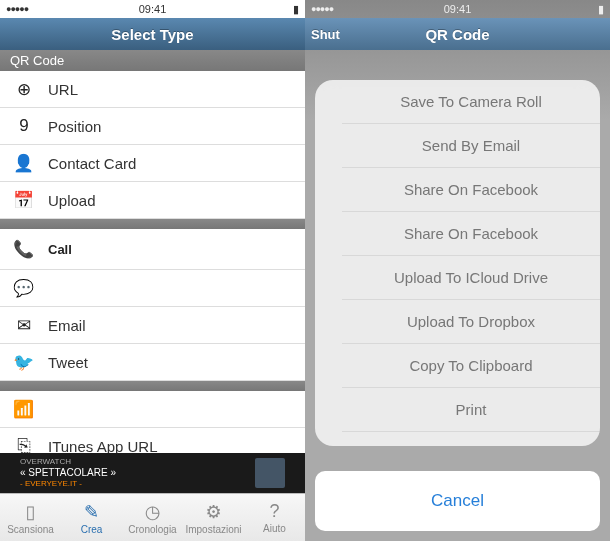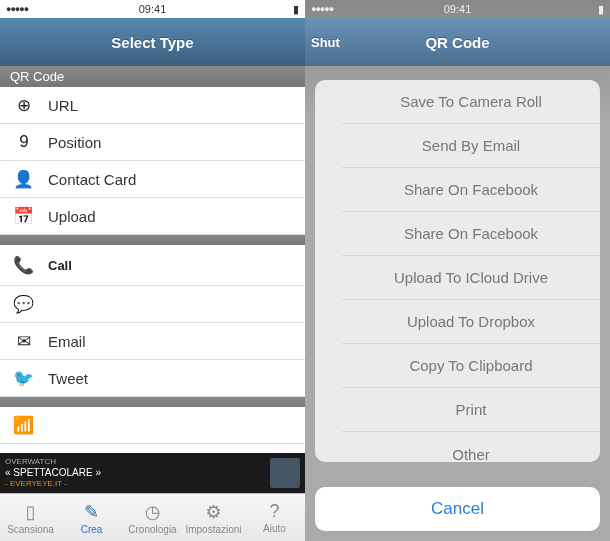--- a/index.html
+++ b/index.html
@@ -1,49 +1,49 @@
 <!DOCTYPE html>
 <html><head>
   <meta charset="utf-8">
   <style>
     * { margin: 0; padding: 0; box-sizing: border-box; font-family: -apple-system, Helvetica, Arial, sans-serif; }
     body { background: #eee; width: 610px; height: 541px; display: flex; }
     .screen { width: 305px; height: 541px; display: flex; flex-direction: column; background: #fff; position: relative; }
     .status-bar { height: 18px; background: #fff; display: flex; align-items: center; justify-content: center; font-size: 11px; color: #333; position: relative; }
     .status-bar .signal { position: absolute; left: 6px; font-size: 9px; letter-spacing: -1px; }
     .status-bar .battery { position: absolute; right: 6px; font-size: 11px; }
-    .nav-header { height: 48px; background: linear-gradient(to bottom, #5a88b0, #3a5f7f); color: #fff; display: flex; align-items: center; justify-content: center; font-size: 15px; font-weight: 600; text-shadow: 0 -1px 0 rgba(0,0,0,0.3); position: relative; }
+    .nav-header { height: 32px; background: linear-gradient(to bottom, #5a88b0, #3a5f7f); color: #fff; display: flex; align-items: center; justify-content: center; font-size: 15px; font-weight: 600; text-shadow: 0 -1px 0 rgba(0,0,0,0.3); position: relative; }
     .nav-header .left-btn { position: absolute; left: 6px; font-size: 13px; }
     .section-header { background: linear-gradient(to bottom, #888, #777); color: #fff; font-size: 13px; padding: 3px 10px; font-weight: 500; }
     .list { flex: 1; overflow: hidden; background: #fff; }
     .list-item { display: flex; align-items: center; padding: 8px 12px; border-bottom: 1px solid #ddd; background: #fff; height: 37px; }
     .list-item.tall { height: 41px; }
     .list-item .icon { width: 24px; text-align: center; font-size: 17px; color: #222; margin-right: 12px; flex-shrink: 0; }
     .list-item .label { font-size: 15px; color: #333; }
     .list-item.bold .label { font-weight: 600; color: #222; font-size: 13px; }
-    .ad-banner { height: 40px; background: #1a1a1a; color: #fff; font-size: 9px; display: flex; align-items: center; padding: 2px 5px; overflow: hidden; }
+    .ad-banner { height: 40px; background: #1a1a1a; color: #fff; font-size: 9px; display: flex; align-items: center; padding: 2px 20px; overflow: hidden; }
     .ad-banner .ad-text { line-height: 1.2; }
     .ad-banner .ad-title { color: #aaa; font-size: 8px; text-transform: uppercase; }
     .ad-banner .ad-quote { color: #fff; font-size: 10px; }
     .ad-banner .ad-site { color: #f80; font-size: 8px; }
     .ad-thumb { width: 30px; height: 30px; background: #456; margin-left: auto; border-radius: 2px; }
     .tab-bar { height: 48px; background: linear-gradient(to bottom, #f7f7f7, #e8e8e8); border-top: 1px solid #bbb; display: flex; }
     .tab-item { flex: 1; display: flex; flex-direction: column; align-items: center; justify-content: center; gap: 1px; }
     .tab-item .tab-icon { font-size: 18px; color: #888; }
     .tab-item .tab-label { font-size: 10px; color: #888; }
     .tab-item.active .tab-icon, .tab-item.active .tab-label { color: #2a6faf; }
     
     .screen-right { background: #888; }
     .screen-right .status-bar { background: transparent; color: #eee; }
     .dimmed-bg { position: absolute; inset: 0; background: linear-gradient(to bottom, #888 0, #999 60px, #aaa 120px); }
     .action-sheet { position: absolute; left: 10px; right: 10px; top: 80px; bottom: 10px; display: flex; flex-direction: column; }
-    .sheet-options { flex: 1; background: rgba(240,240,240,0.93); border-radius: 10px; overflow: hidden; backdrop-filter: blur(10px); padding-left: 27px; }
+    .sheet-options { flex: 1; background: rgba(240,240,240,0.93); border-radius: 18px; overflow: hidden; backdrop-filter: blur(10px); padding-left: 27px; }
     .sheet-option { height: 44px; display: flex; align-items: center; justify-content: center; font-size: 15px; color: #777; border-bottom: 1px solid rgba(0,0,0,0.08); }
     .sheet-option:last-child { border-bottom: none; }
-    .cancel-btn { margin-top: 25px; height: 44px; background: #fff; border-radius: 10px; display: flex; align-items: center; justify-content: center; font-size: 17px; color: #267fd9; font-weight: 500; }
+    .cancel-btn { margin-top: 25px; height: 60px; background: #fff; border-radius: 10px; display: flex; align-items: center; justify-content: center; font-size: 17px; color: #267fd9; font-weight: 500; }
   </style>
 </head>
 <body>
 
 <div class="screen">
   <div class="status-bar">
     <span class="signal">●●●●●</span>
     <span>09:41</span>
     <span class="battery">▮</span>
   </div>

